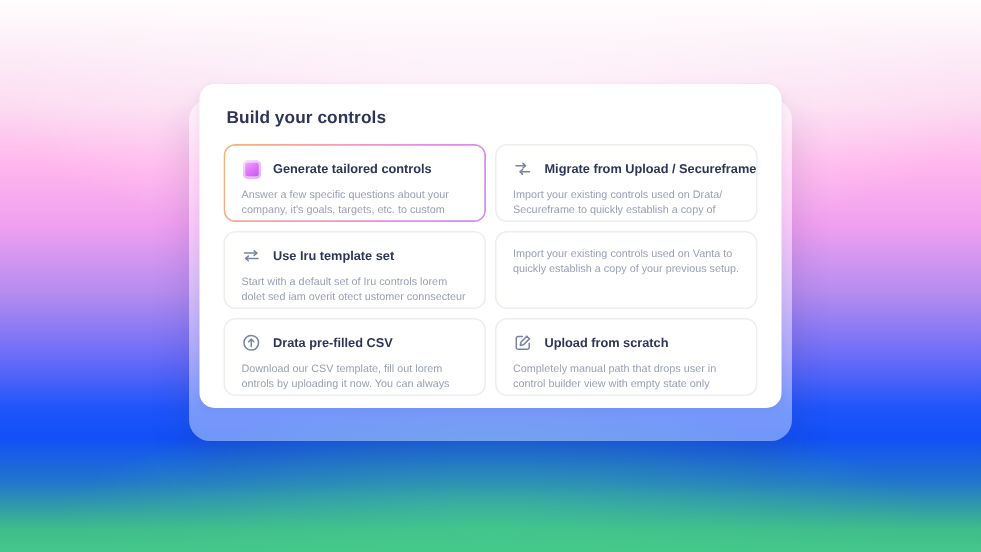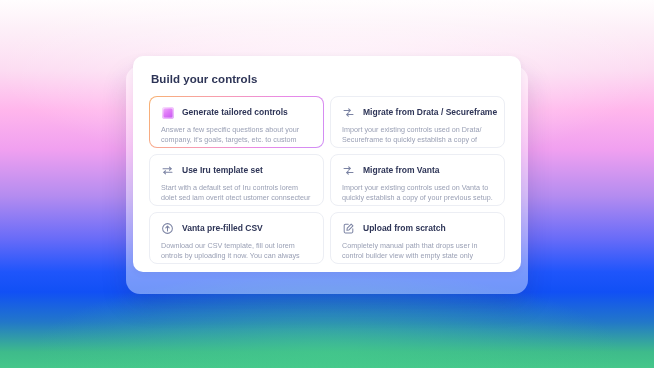--- a/index.html
+++ b/index.html
@@ -175,65 +175,54 @@
     <div class="card">
       <div class="card-head">
         <span class="card-icon">
           <svg width="13" height="13" viewBox="0 0 16 16" fill="none" stroke="currentColor" stroke-width="1.3" stroke-linecap="round" stroke-linejoin="round">
             <path d="M2.5 5.5h7.5"></path>
               <path d="M8.2 3.6 10.2 5.5 8.2 7.4"></path>
             <path d="M13.5 10.5H6"></path>
               <path d="M7.8 8.6 5.8 10.5 7.8 12.4"></path>
           </svg>
         </span>
-        <span class="card-title">Migrate from Drata / Secureframe</span>
+        <span class="card-title">Migrate from Upload / Secureframe</span>
       </div>
       <div class="card-desc">Import your existing controls used on Drata/ Secureframe to quickly establish a copy of your previo…</div>
     </div>
 
     <div class="card">
       <div class="card-head">
         <span class="card-icon">
           <svg width="13" height="13" viewBox="0 0 16 16" fill="none" stroke="currentColor" stroke-width="1.3" stroke-linecap="round" stroke-linejoin="round">
             <path d="M2.5 5.8h10"></path>
               <path d="M10.4 3.9 12.5 5.8 10.4 7.7"></path>
             <path d="M13.5 10.2h-10"></path>
               <path d="M5.6 8.3 3.5 10.2 5.6 12.1"></path>
           </svg>
         </span>
         <span class="card-title">Use Iru template set</span>
       </div>
       <div class="card-desc">Start with a default set of Iru controls lorem dolet sed iam overit otect ustomer connsecteur elit sed iam over…</div>
     </div>
 
     <div class="card">
-      <div class="card-head">
-        <span class="card-icon">
-          <svg width="13" height="13" viewBox="0 0 16 16" fill="none" stroke="currentColor" stroke-width="1.3" stroke-linecap="round" stroke-linejoin="round">
-            <path d="M2.5 5.5h7.5"></path>
-              <path d="M8.2 3.6 10.2 5.5 8.2 7.4"></path>
-            <path d="M13.5 10.5H6"></path>
-              <path d="M7.8 8.6 5.8 10.5 7.8 12.4"></path>
-          </svg>
-        </span>
-        <span class="card-title">Migrate from Vanta</span>
-      </div>
       <div class="card-desc">Import your existing controls used on Vanta to quickly establish a copy of your previous setup.</div>
     </div>
 
     <div class="card">
       <div class="card-head">
         <span class="card-icon">
           <svg width="13" height="13" viewBox="0 0 16 16" fill="none" stroke="currentColor" stroke-width="1.25" stroke-linecap="round" stroke-linejoin="round">
             <circle cx="8" cy="8" r="6"></circle>
             <path d="M8 11V5.2"></path>
             <path d="M5.9 7.2 8 5.1 10.1 7.2"></path>
           </svg>
         </span>
-        <span class="card-title">Vanta pre-filled CSV</span>
+        <span class="card-title">Drata pre-filled CSV</span>
       </div>
       <div class="card-desc">Download our CSV template, fill out lorem ontrols by uploading it now. You can always add, edit and delete…</div>
     </div>
 
     <div class="card">
       <div class="card-head">
         <span class="card-icon">
           <svg width="13" height="13" viewBox="0 0 16 16" fill="none" stroke="currentColor" stroke-width="1.25" stroke-linecap="round" stroke-linejoin="round">
             <path d="M13.3 8.4v3.4a1.6 1.6 0 0 1-1.6 1.6H4.3a1.6 1.6 0 0 1-1.6-1.6V4.4a1.6 1.6 0 0 1 1.6-1.6h3.4"></path>
             <path d="M11.3 2.6 13.5 4.8 8.6 9.7l-2.6.5.5-2.6z"></path>

